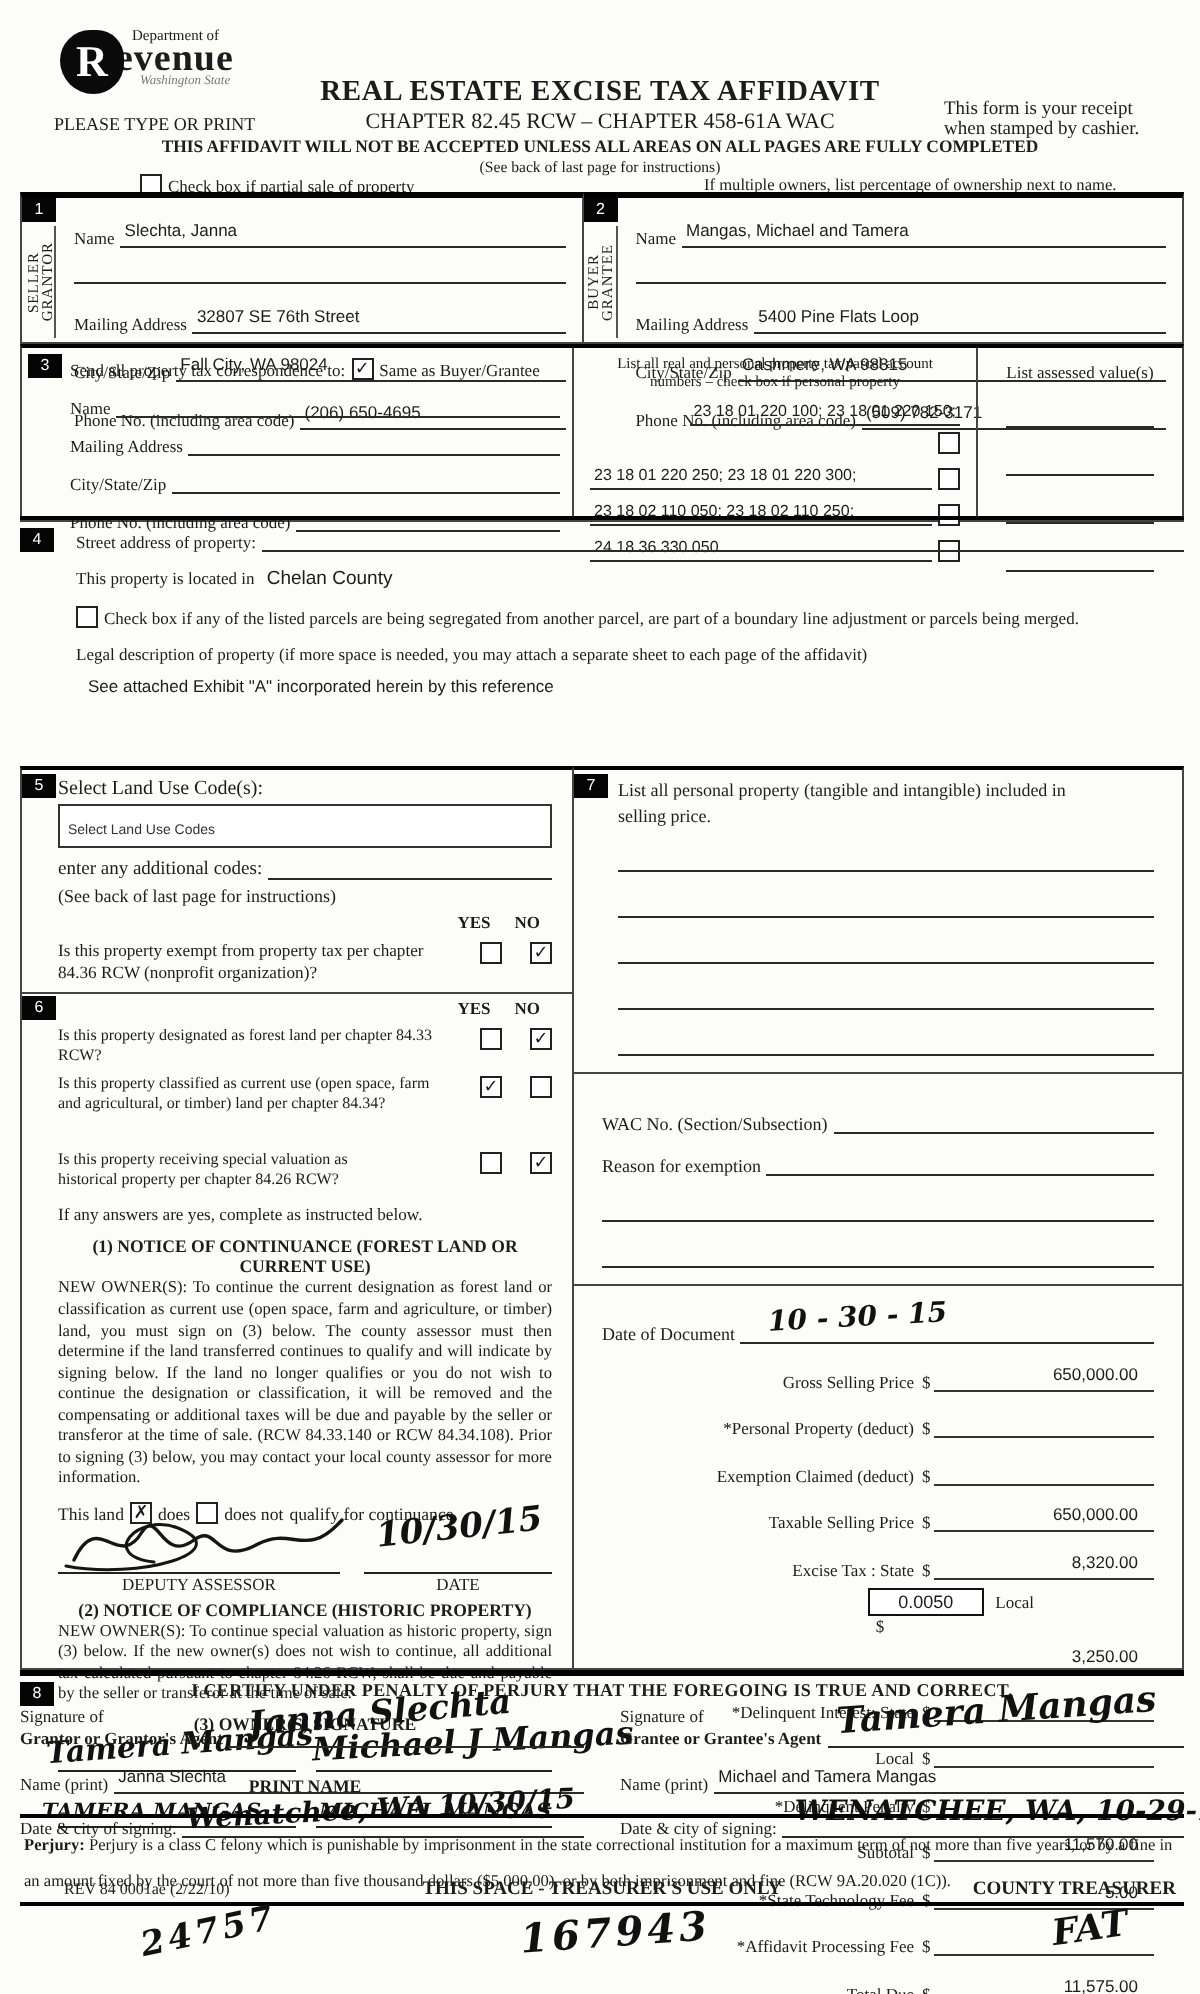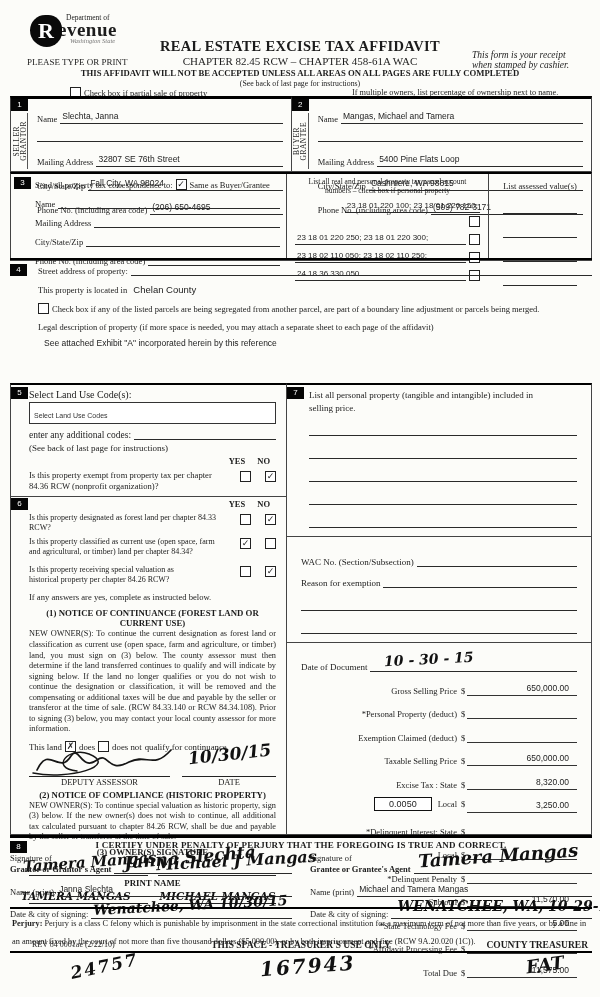--- a/index.html
+++ b/index.html
@@ -54,21 +54,21 @@
     </div>
     <div class="lbl" style="position:absolute;left:27px;top:57px;font-size:9px;">PLEASE TYPE OR PRINT</div>
 
     <div class="ctr" style="position:absolute;left:130px;right:130px;top:38px;">
       <div class="b" style="font-size:14.5px;letter-spacing:.3px;">REAL ESTATE EXCISE TAX AFFIDAVIT</div>
       <div style="font-size:11px;">CHAPTER 82.45 RCW – CHAPTER 458-61A WAC</div>
     </div>
     <div class="ctr b" style="position:absolute;left:30px;right:30px;top:68px;font-size:8.7px;">THIS AFFIDAVIT WILL NOT BE ACCEPTED UNLESS ALL AREAS ON ALL PAGES ARE FULLY COMPLETED</div>
     <div class="ctr" style="position:absolute;left:130px;right:130px;top:79px;font-size:7.8px;">(See back of last page for instructions)</div>
 
-    <div style="position:absolute;right:18px;top:50px;font-size:9.5px;text-align:left;width:110px;font-style:italic;">
+    <div style="position:absolute;right:18px;top:50px;font-size:9.5px;text-align:left;width:110px;">
       <div>This form is your receipt</div>
       <div>when stamped by cashier.</div>
     </div>
 
     <div class="frow" style="position:absolute;left:70px;top:87px;align-items:center;">
       <span class="cb"></span>
       <span class="lbl">Check box if partial sale of property</span>
     </div>
     <div class="lbl" style="position:absolute;left:352px;top:88px;font-size:8.3px;">If multiple owners, list percentage of ownership next to name.</div>
   </div>
@@ -252,21 +252,21 @@
           <span class="cb">✓</span>
           </span>
       </div>
       <div class="qrow">
         <span class="qtext">Is this property classified as current use (open space, farm and agricultural, or timber) land per chapter 84.34?</span>
         <span class="yn">
             <span class="cb">✓</span>
           <span class="cb"></span>
           </span>
       </div>
-      <div class="qrow" style="margin-top:8px;gap:13px;">
+      <div class="qrow" style="margin-top:18px;gap:13px;">
         <span class="qtext">Is this property receiving special valuation as historical property per chapter 84.26 RCW?</span>
         <span class="yn">
             <span class="cb"></span>
           <span class="cb">✓</span>
           </span>
       </div>
       <div style="font-size:8.6px;margin-top:7px;">If any answers are yes, complete as instructed below.</div>
 
       <div class="ctr b" style="font-size:8.8px;margin-top:6px;">(1) NOTICE OF CONTINUANCE  (FOREST LAND OR CURRENT USE)</div>
       <div class="para" style="margin-top:1px;">NEW OWNER(S): To continue the current designation as forest land or classification as current use (open space, farm and agriculture, or timber) land, you must sign on (3) below. The county assessor must then determine if the land transferred continues to qualify and will indicate by signing below. If the land no longer qualifies or you do not wish to continue the designation or classification, it will be removed and the compensating or additional taxes will be due and payable by the seller or transferor at the time of sale. (RCW 84.33.140 or RCW 84.34.108). Prior to signing (3) below, you may contact your local county assessor for more information.</div>
@@ -388,21 +388,21 @@
       <div class="feerow">
         <span class="feelabel">Taxable Selling Price</span>
         <span class="dollar">$</span>
         <span class="feeline"><span class="feeval">650,000.00</span></span>
       </div>
       <div class="feerow">
         <span class="feelabel">Excise Tax : State</span>
         <span class="dollar">$</span>
         <span class="feeline"><span class="feeval">8,320.00</span></span>
       </div>
-      <div class="feerow" style="align-items:center;">
+      <div class="feerow" style="align-items:center;flex-direction:column;">
         <span style="width:156px;display:flex;justify-content:flex-end;align-items:center;flex:none;">
           <span class="ratebox">0.0050</span>
           <span style="font-size:8.5px;">Local</span>
         </span>
         <span class="dollar">$</span>
         <span class="feeline" style="align-self:flex-end;"><span class="feeval">3,250.00</span></span>
       </div>
       <div class="feerow">
         <span class="feelabel">*Delinquent Interest: State</span>
         <span class="dollar">$</span>

